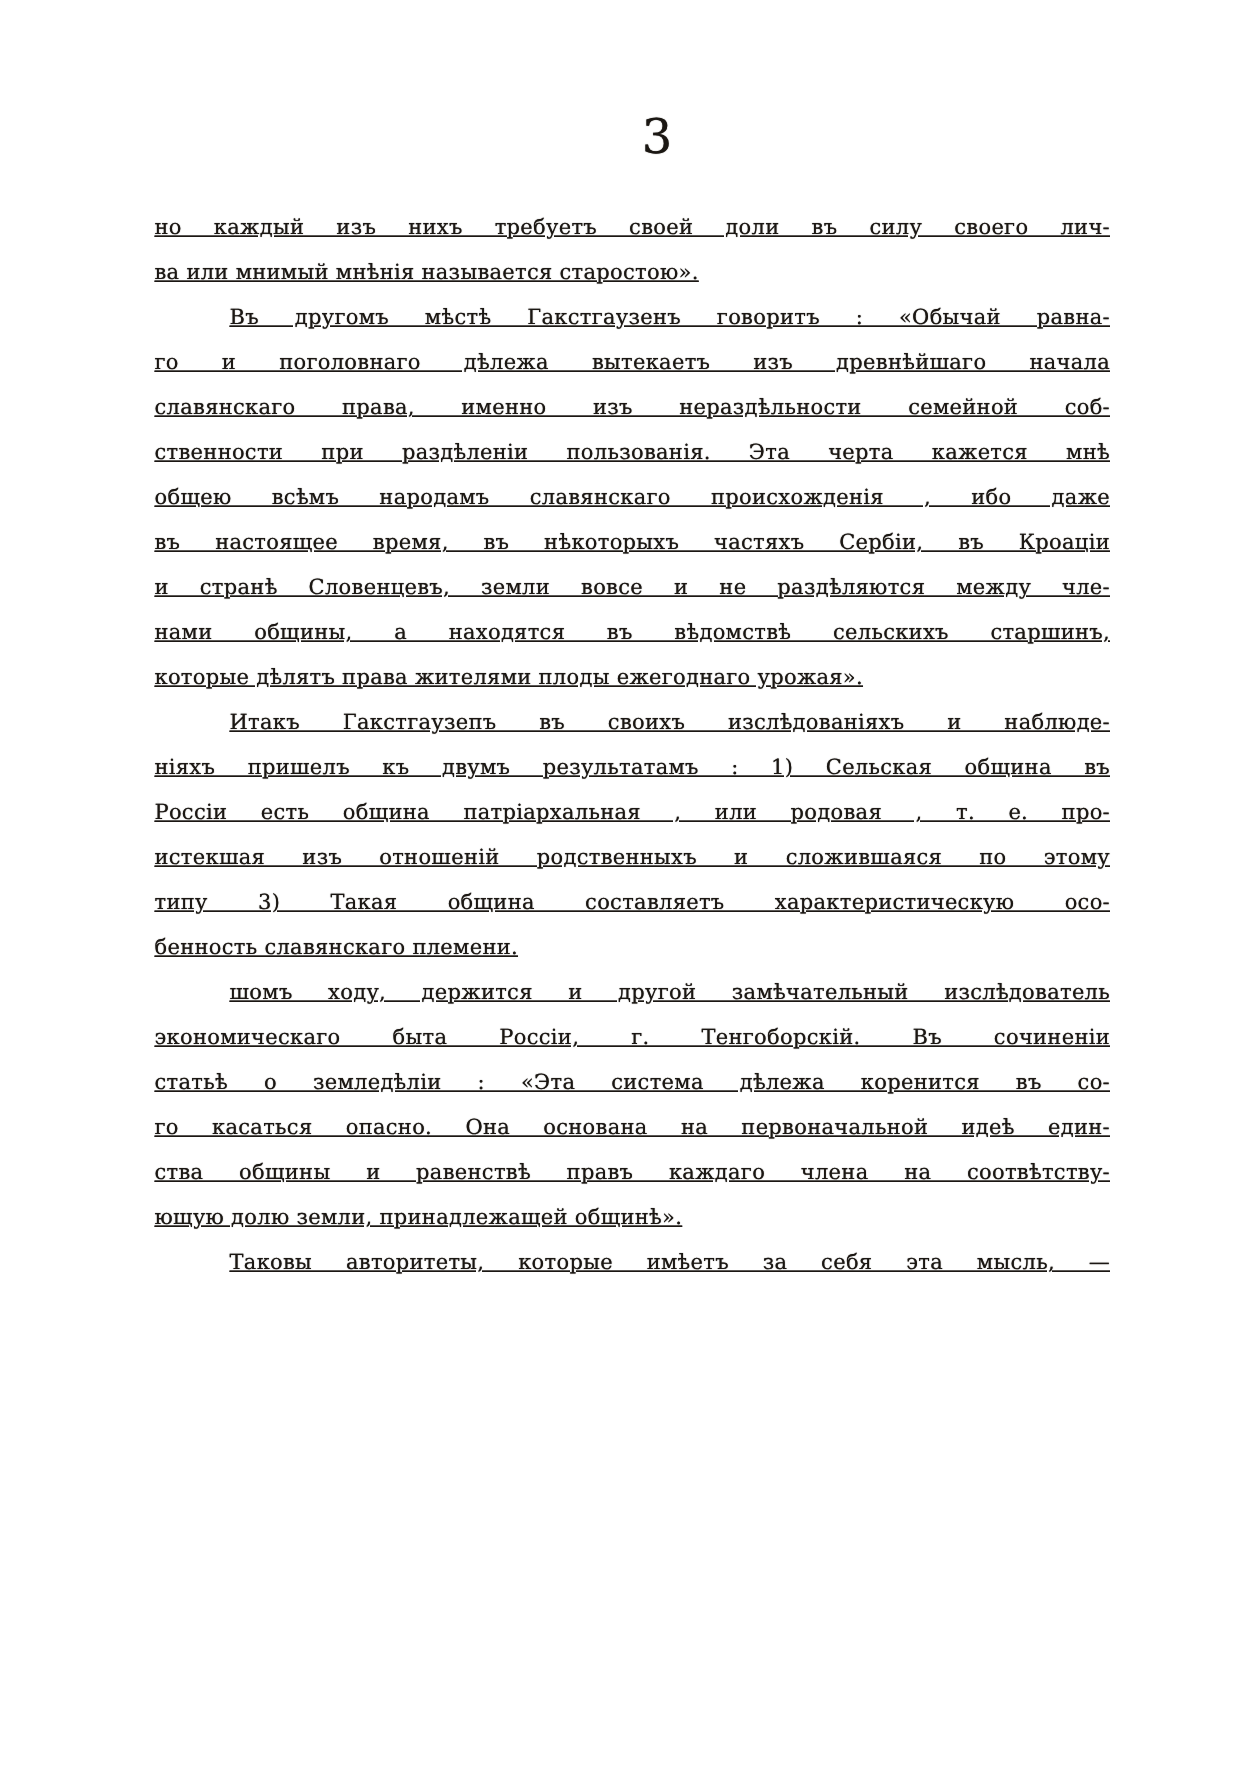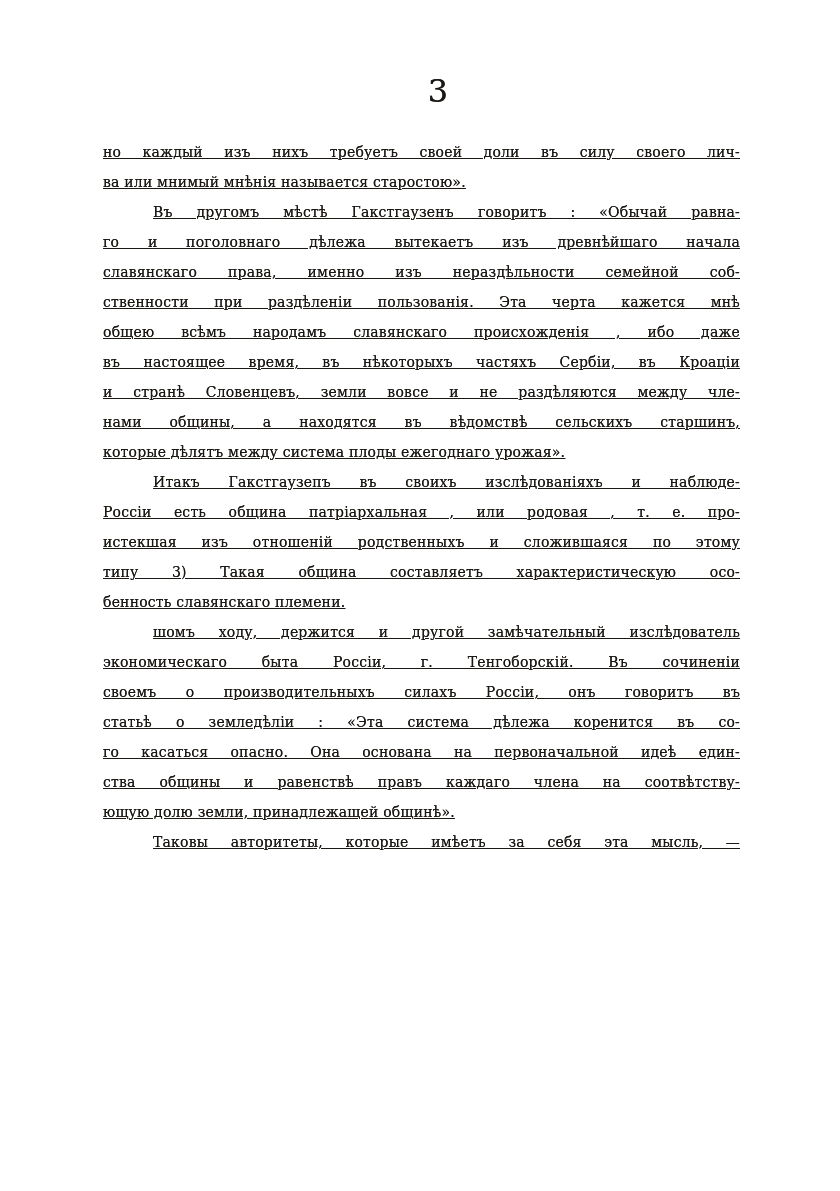--- a/index.html
+++ b/index.html
@@ -67,33 +67,33 @@
       </p>
       <p class="paragraph indented">
         <span class="line">Въ другомъ мѣстѣ Гакстгаузенъ говоритъ : «Обычай равна-</span>
         <span class="line">го и поголовнаго дѣлежа вытекаетъ изъ древнѣйшаго начала</span>
         <span class="line">славянскаго права, именно изъ нераздѣльности семейной соб-</span>
         <span class="line">ственности при раздѣленіи пользованія. Эта черта кажется мнѣ</span>
         <span class="line">общею всѣмъ народамъ славянскаго происхожденія , ибо даже</span>
         <span class="line">въ настоящее время, въ нѣкоторыхъ частяхъ Сербіи, въ Кроаціи</span>
         <span class="line">и странѣ Словенцевъ, земли вовсе и не раздѣляются между чле-</span>
         <span class="line">нами общины, а находятся въ вѣдомствѣ сельскихъ старшинъ,</span>
-        <span class="line short-last">которые дѣлятъ между система плоды ежегоднаго урожая».</span>
+        <span class="line short-last">которые дѣлятъ права жителями плоды ежегоднаго урожая».</span>
       </p>
       <p class="paragraph indented">
         <span class="line">Итакъ Гакстгаузепъ въ своихъ изслѣдованіяхъ и наблюде-</span>
+        <span class="line">ніяхъ пришелъ къ двумъ результатамъ : 1) Сельская община въ</span>
         <span class="line">Россіи есть община патріархальная , или родовая , т. е. про-</span>
         <span class="line">истекшая изъ отношеній родственныхъ и сложившаяся по этому</span>
         <span class="line">типу  3) Такая община составляетъ характеристическую осо-</span>
         <span class="line short-last">бенность славянскаго племени.</span>
       </p>
       <p class="paragraph indented">
         <span class="line">шомъ ходу, держится и другой замѣчательный изслѣдователь</span>
         <span class="line">экономическаго быта Россіи, г. Тенгоборскій. Въ сочиненіи</span>
-        <span class="line">своемъ о производительныхъ силахъ Россіи, онъ говоритъ въ</span>
         <span class="line">статьѣ о земледѣліи : «Эта система дѣлежа коренится въ со-</span>
         <span class="line">го касаться опасно. Она основана на первоначальной идеѣ един-</span>
         <span class="line">ства общины и равенствѣ правъ каждаго члена на соотвѣтству-</span>
         <span class="line short-last">ющую долю земли, принадлежащей общинѣ».</span>
       </p>
       <p class="paragraph indented">
         <span class="line">Таковы авторитеты, которые имѣетъ за себя эта мысль, —</span>
       </p>
     </div>
 </div>

